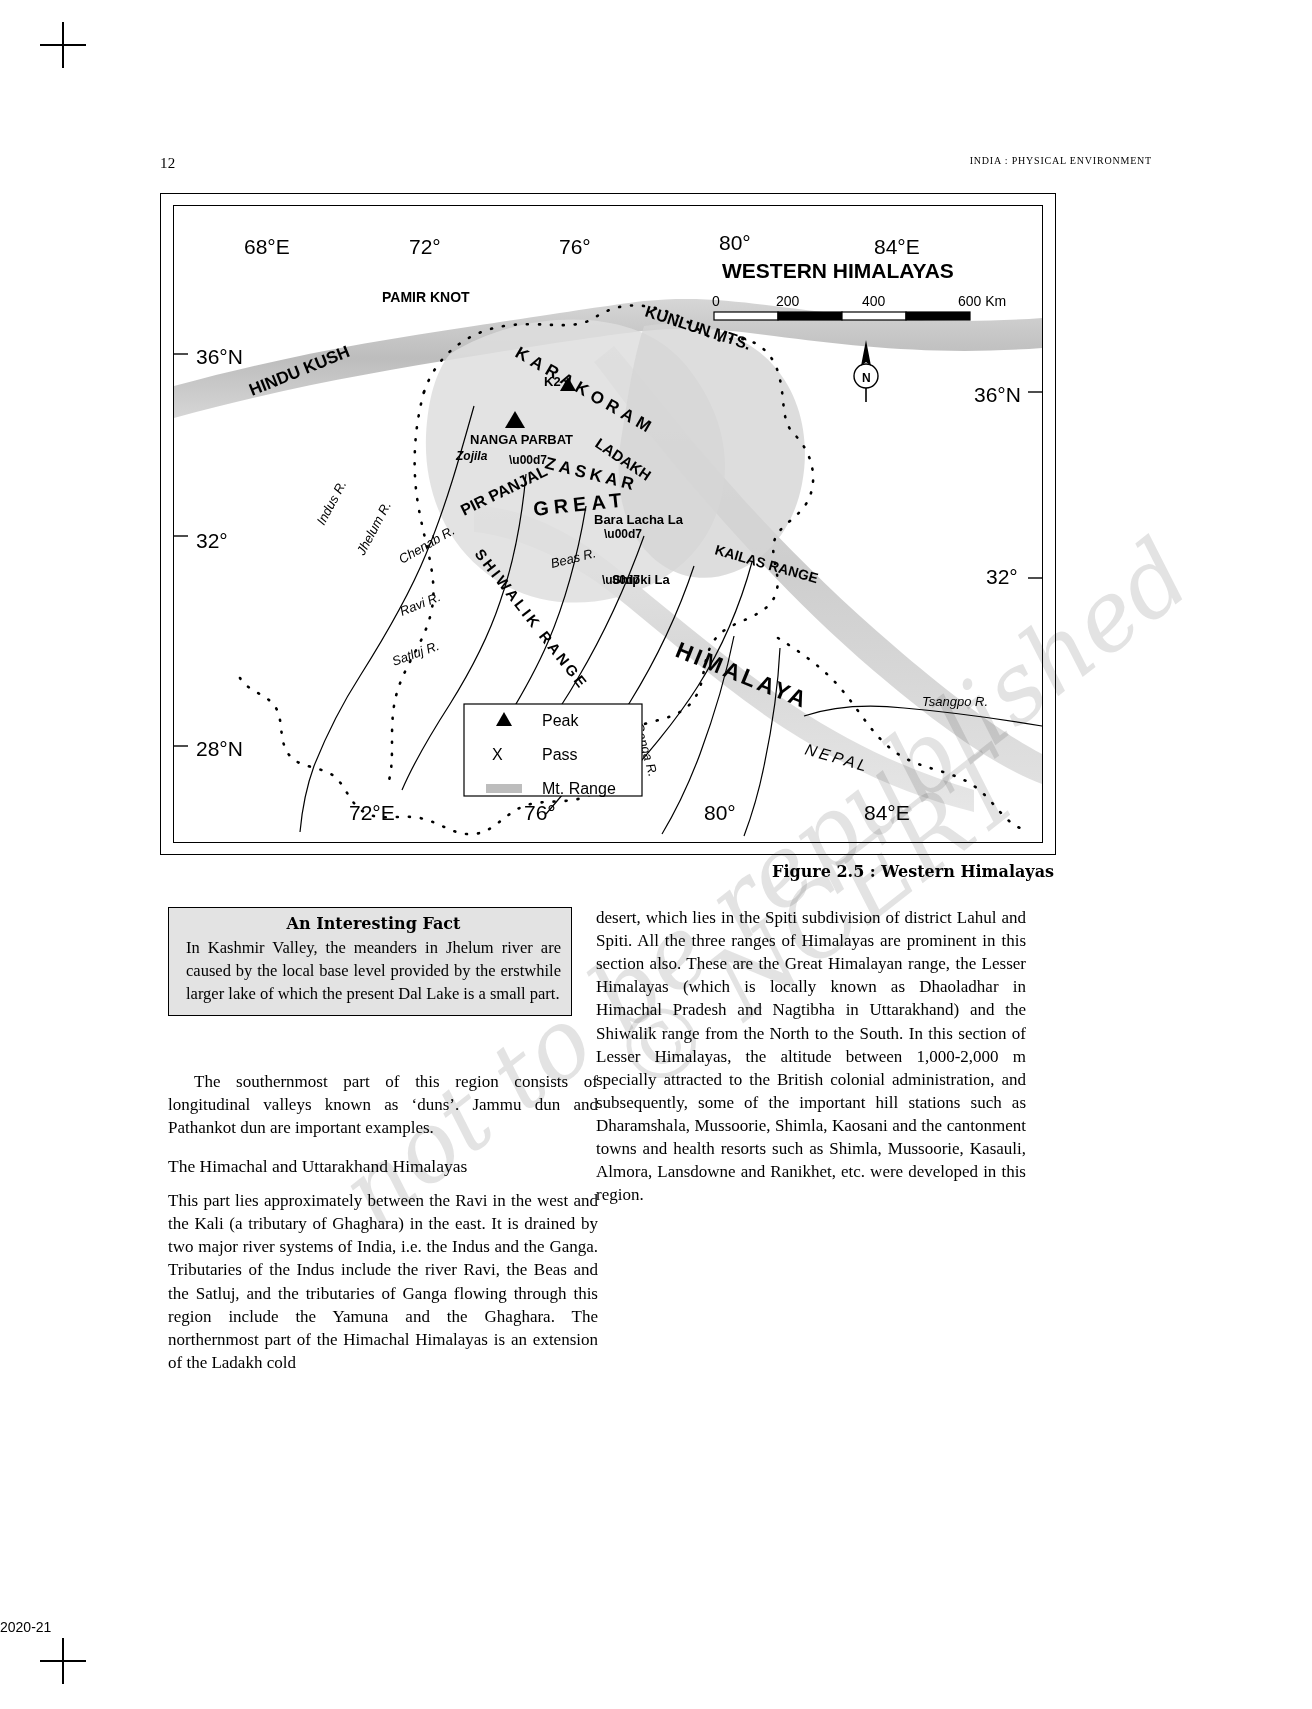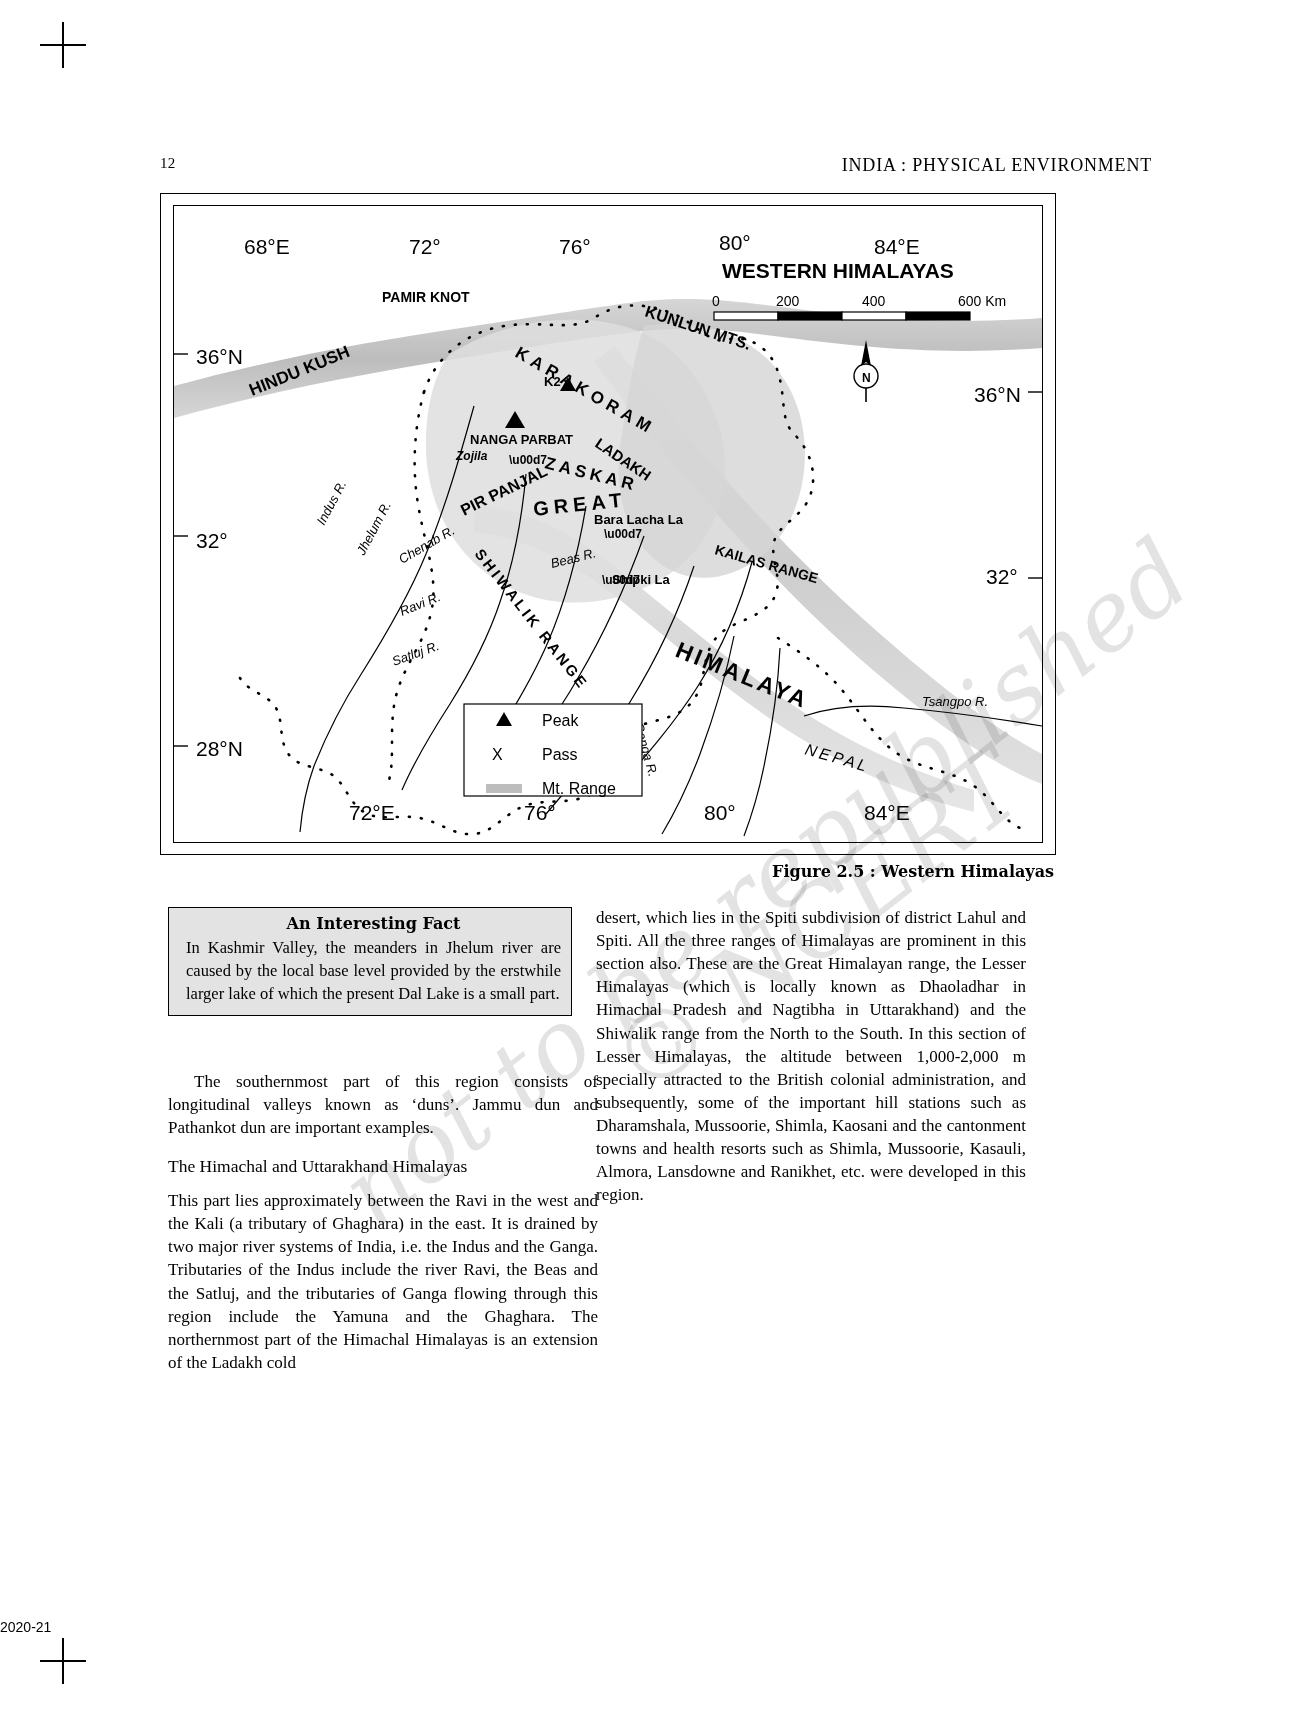--- a/index.html
+++ b/index.html
@@ -45,21 +45,21 @@
     position: absolute;
     left: 0;
     top: 0;
     font-size: 15px;
     letter-spacing: 0.3px;
   }
   .header-title {
     position: absolute;
     right: 0;
     top: 0;
-    font-size: 18px;
+    font-size: 10px;
     letter-spacing: 0.8px;
   }
 
   
   .figure-box {
     position: absolute;
     left: 160px;
     top: 193px;
     width: 894px;
     height: 660px;

